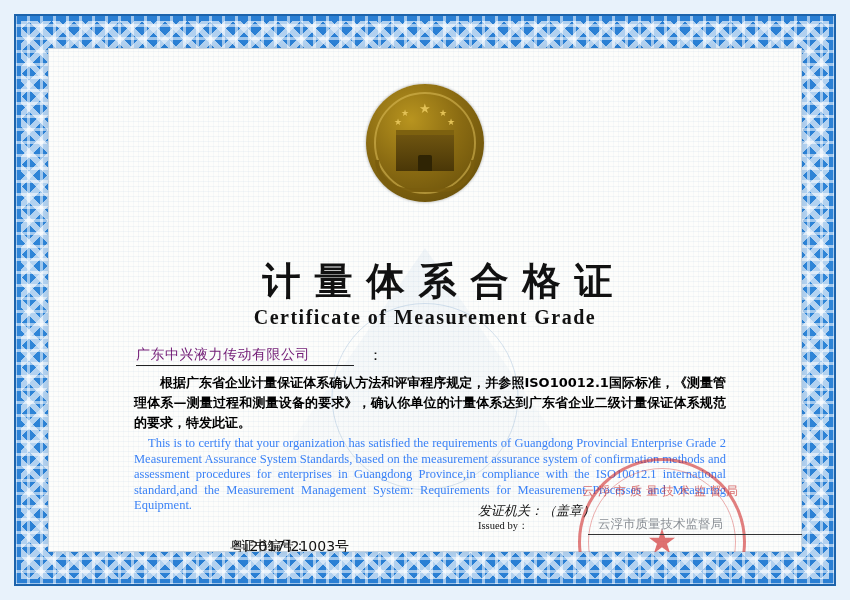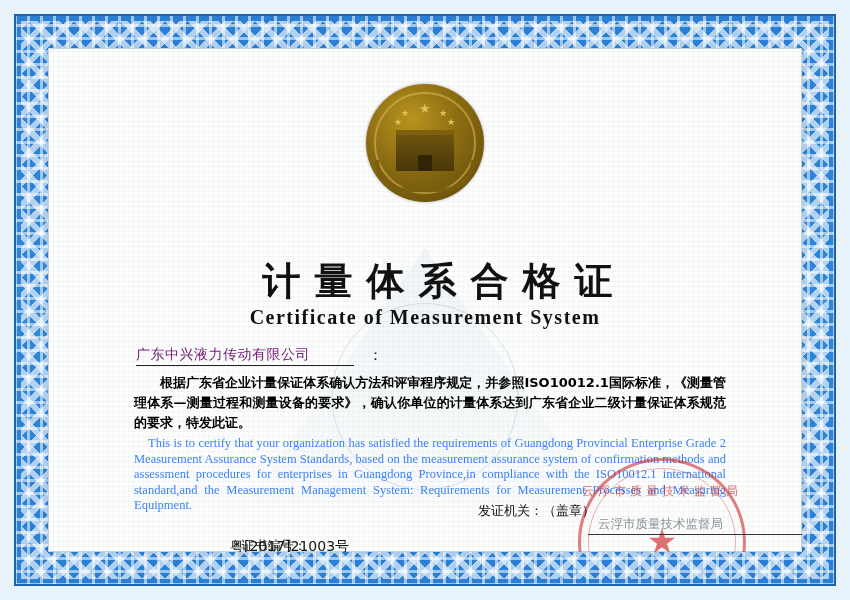--- a/index.html
+++ b/index.html
@@ -266,20 +266,21 @@
     height: 34px;
   }
   .issuer-labels {
     line-height: 15px;
   }
   .issuer-cn {
     font-family: "DejaVu Sans", sans-serif;
     font-size: 13px;
     color: #111;
     white-space: nowrap;
+    font-style: italic;
   }
   .issuer-en {
     font-family: "Liberation Serif", serif;
     font-size: 10.5px;
     color: #111;
     white-space: nowrap;
   }
   .issuer-line {
     position: absolute;
     left: 110px;
@@ -388,21 +389,21 @@
           <i>★</i>
           <i>★</i>
           <i>★</i>
           <i>★</i>
       </div>
       <div class="emblem-gate"></div>
       <div class="emblem-wheat"></div>
     </div>
 
     <div class="title-cn">计量体系合格证</div>
-    <div class="title-en">Certificate of Measurement System</div>
+    <div class="title-en">Certificate of Measurement Grade</div>
 
     <div class="company-row">
       <div class="company-name">广东中兴液力传动有限公司</div>
       <div class="company-underline"></div>
       <div class="company-colon">：</div>
     </div>
 
     <div class="body-cn">根据广东省企业计量保证体系确认方法和评审程序规定，并参照ISO10012.1国际标准，《测量管理体系—测量过程和测量设备的要求》，确认你单位的计量体系达到广东省企业二级计量保证体系规范的要求，特发此证。</div>
     <div class="body-en">This is to certify that your organization has satisfied the requirements of Guangdong Provincial Enterprise Grade 2 Measurement Assurance System Standards, based on the measurement assurance system of confirmation methods and assessment procedures for enterprises in Guangdong Province,in compliance with the ISO10012.1 international standard,and the Measurement Management System: Requirements for Measurement Processes and Measuring Equipment.</div>
 
@@ -410,20 +411,21 @@
       <div class="seal-text-top">云浮市质量技术监督局</div>
       <div class="seal-star">★</div>
 
     </div>
 
     <div class="issuer-block">
 
       <div class="issuer-row">
         <div class="issuer-labels">
           <div class="issuer-cn">发证机关：（盖章）</div>
+          <div class="issuer-en">Issued by：</div>
         </div>
         <div class="issuer-line"></div>
         <div class="issuer-value gray">云浮市质量技术监督局</div>
       </div>
 
       <div class="issuer-row">
 
         <div class="issuer-value">2017年6月15日</div>
       </div>
 

